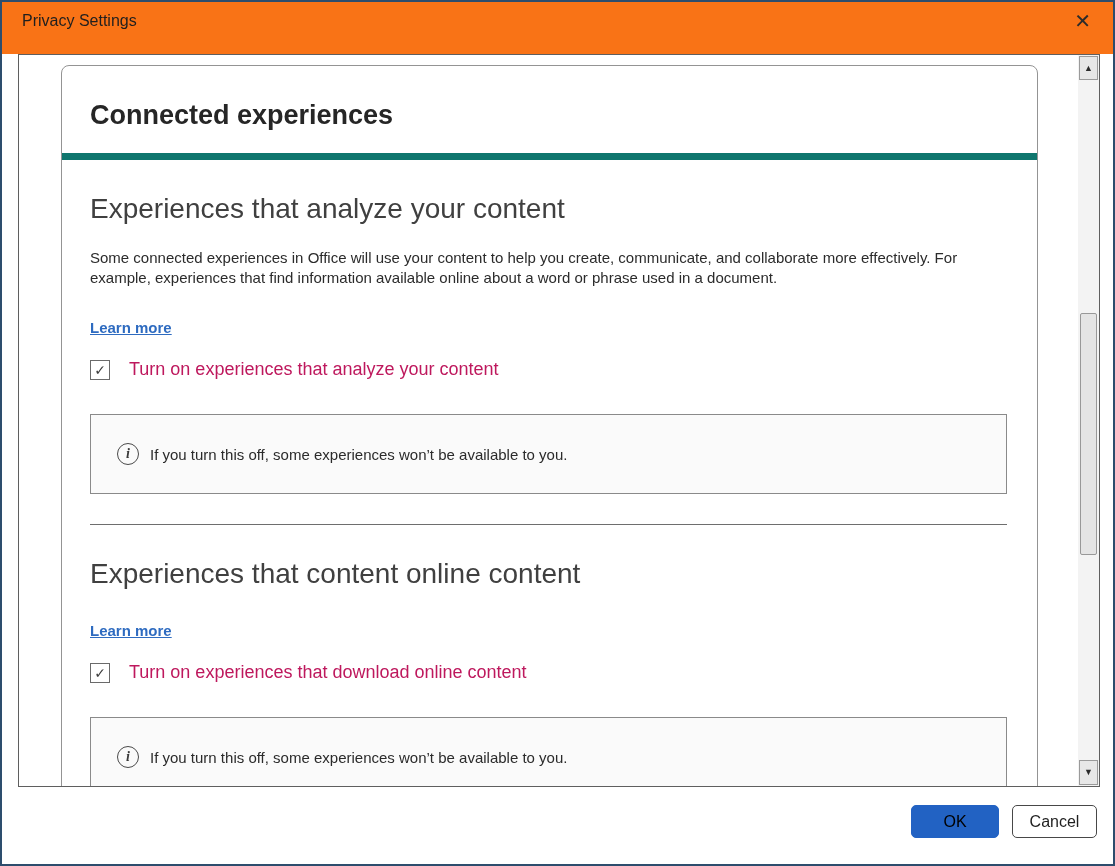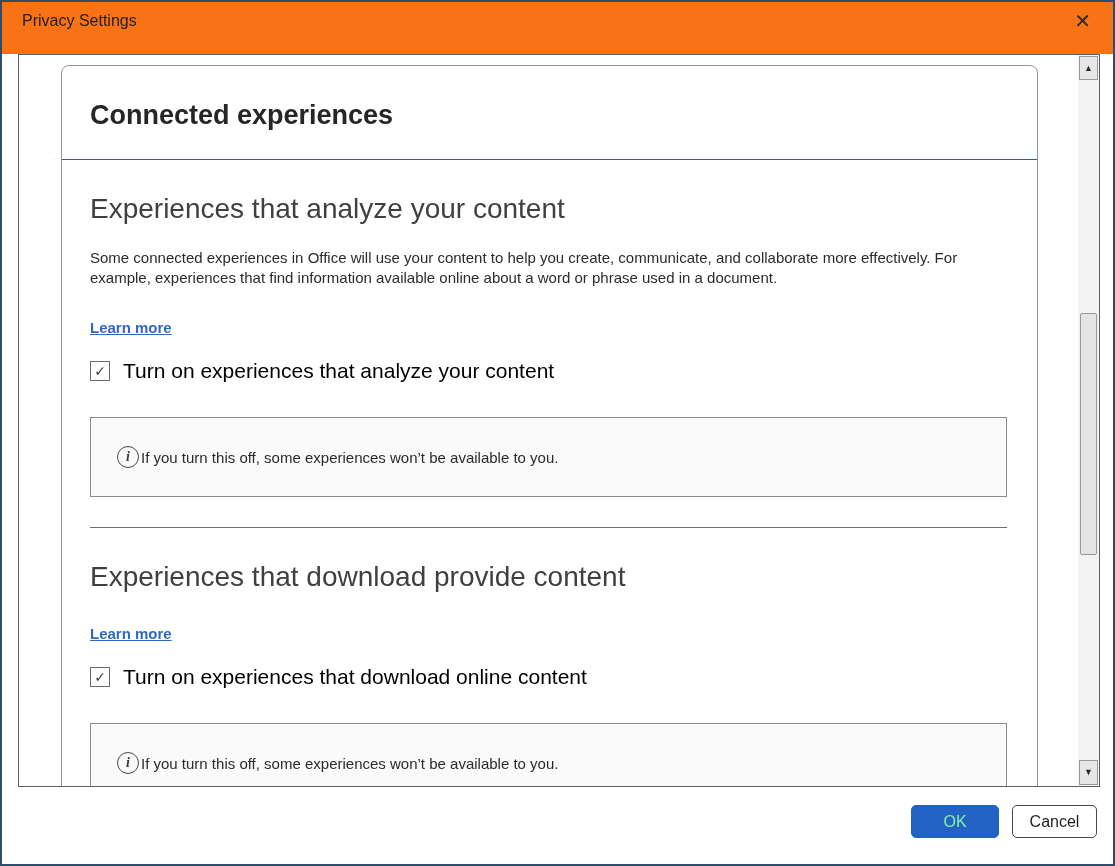--- a/index.html
+++ b/index.html
@@ -26,21 +26,21 @@
   .scroll-container {
     position:absolute; left:16px; top:52px; width:1082px; height:733px;
     border:1px solid #5f5f5f; box-sizing:border-box; overflow:hidden; background:#fff;
   }
   .card {
     position:absolute; left:42px; top:10px; width:977px; height:1400px;
     border:1px solid #949494; border-radius:8px; box-sizing:border-box; background:#fff;
   }
   .card-header {
     padding:33px 28px 0; height:94px; box-sizing:border-box;
-    border-bottom:1px solid #0f766e;
+    border-bottom:7px solid #0f766e;
   }
   .card-heading {
     margin:0; font-size:27px; font-weight:600; color:#262626; line-height:32px;
   }
   .card-content { padding:0 30px 0 28px; }
   .section-heading {
     margin:32px 0 0; font-size:28px; font-weight:300; color:#404040; line-height:34px;
   }
   .section-body {
     margin:22px 0 0; font-size:15px; line-height:20px; color:#2b2b2b; max-width:905px;
@@ -50,32 +50,32 @@
     color:#2e6bc0; text-decoration:underline; cursor:pointer;font-weight:bold;
   }
   .checkbox-row { margin-top:22px; display:flex; align-items:center; }
   .checkbox {
     width:18px; height:18px; border:1px solid #6a6a6a; background:#fff;
     display:flex; align-items:center; justify-content:center;
     font-size:14px; color:#3d3d3d; cursor:pointer; flex:none;
   }
   .checkbox .mark { visibility:hidden; }
   .checkbox.checked .mark { visibility:visible; }
-  .checkbox-label { margin-left:13px; font-size:21px; color:#000000; }
+  .checkbox-label { margin-left:19px; font-size:18px; color:#be185d; }
   .info-box {
     margin-top:34px; height:80px; border:1px solid #8a8a8a; background:#fafafa;
     display:flex; align-items:center; padding:0 20px 0 26px; box-sizing:border-box;
   }
   .info-icon {
     width:22px; height:22px; border:1.5px solid #4a4a4a; border-radius:50%;
     display:flex; align-items:center; justify-content:center;
     font-family:"Liberation Serif","DejaVu Serif",serif; font-style:italic; font-weight:700;
     font-size:14px; color:#3a3a3a; box-sizing:border-box; flex:none;
   }
-  .info-text { margin-left:2px; font-size:15px; color:#2b2b2b; }
+  .info-text { margin-left:11px; font-size:15px; color:#2b2b2b; }
   .section-divider { margin:30px 0 0; border:none; border-top:1px solid #6e6e6e; }
   
   .scrollbar {
     position:absolute; top:0; right:0; bottom:0; width:21px; background:#f3f3f3;
   }
   .scroll-btn {
     position:absolute; left:1px; width:19px; height:24px;
     background:#e7e7e7; border:1px solid #9a9a9a; box-sizing:border-box;
     display:flex; align-items:center; justify-content:center;
     font-size:9px; color:#2b2b2b; cursor:pointer; line-height:1;
@@ -87,21 +87,21 @@
     background:#e4e4e4; border:1px solid #989898; box-sizing:border-box; border-radius:2px;
     cursor:pointer;
   }
   
   .footer { position:absolute; left:0; top:785px; right:0; bottom:0; background:#fff; }
   .btn {
     position:absolute; top:18px; height:33px; border-radius:5px;
     font-size:16px; font-family:inherit; cursor:pointer; box-sizing:border-box;
   }
   .ok-btn {
-    right:114px; width:88px; background:#2262c3; color:#86efac; border:1px solid #2262c3;
+    right:114px; width:88px; background:#2262c3; color:#000000; border:1px solid #2262c3;
   }
   .cancel-btn {
     right:16px; width:85px; background:#fff; color:#1f1f1f; border:1px solid #484848;
   }
 </style>
 </head>
 <body>
 
 <div class="dialog">
 
@@ -128,21 +128,21 @@
           <span class="checkbox-label">Turn on experiences that analyze your content</span>
         </div>
         <div class="info-box">
           <span class="info-icon">i</span>
           <span class="info-text">If you turn this off, some experiences won’t be available to you.</span>
         </div>
 
         <hr class="section-divider">
 
         
-        <h2 class="section-heading">Experiences that download provide content</h2>
+        <h2 class="section-heading">Experiences that content online content</h2>
         <a class="learn-more">Learn more</a>
         <div class="checkbox-row">
           <span class="checkbox checked">
             <span class="mark">✓</span>
           </span>
           <span class="checkbox-label">Turn on experiences that download online content</span>
         </div>
         <div class="info-box">
           <span class="info-icon">i</span>
           <span class="info-text">If you turn this off, some experiences won’t be available to you.</span>

